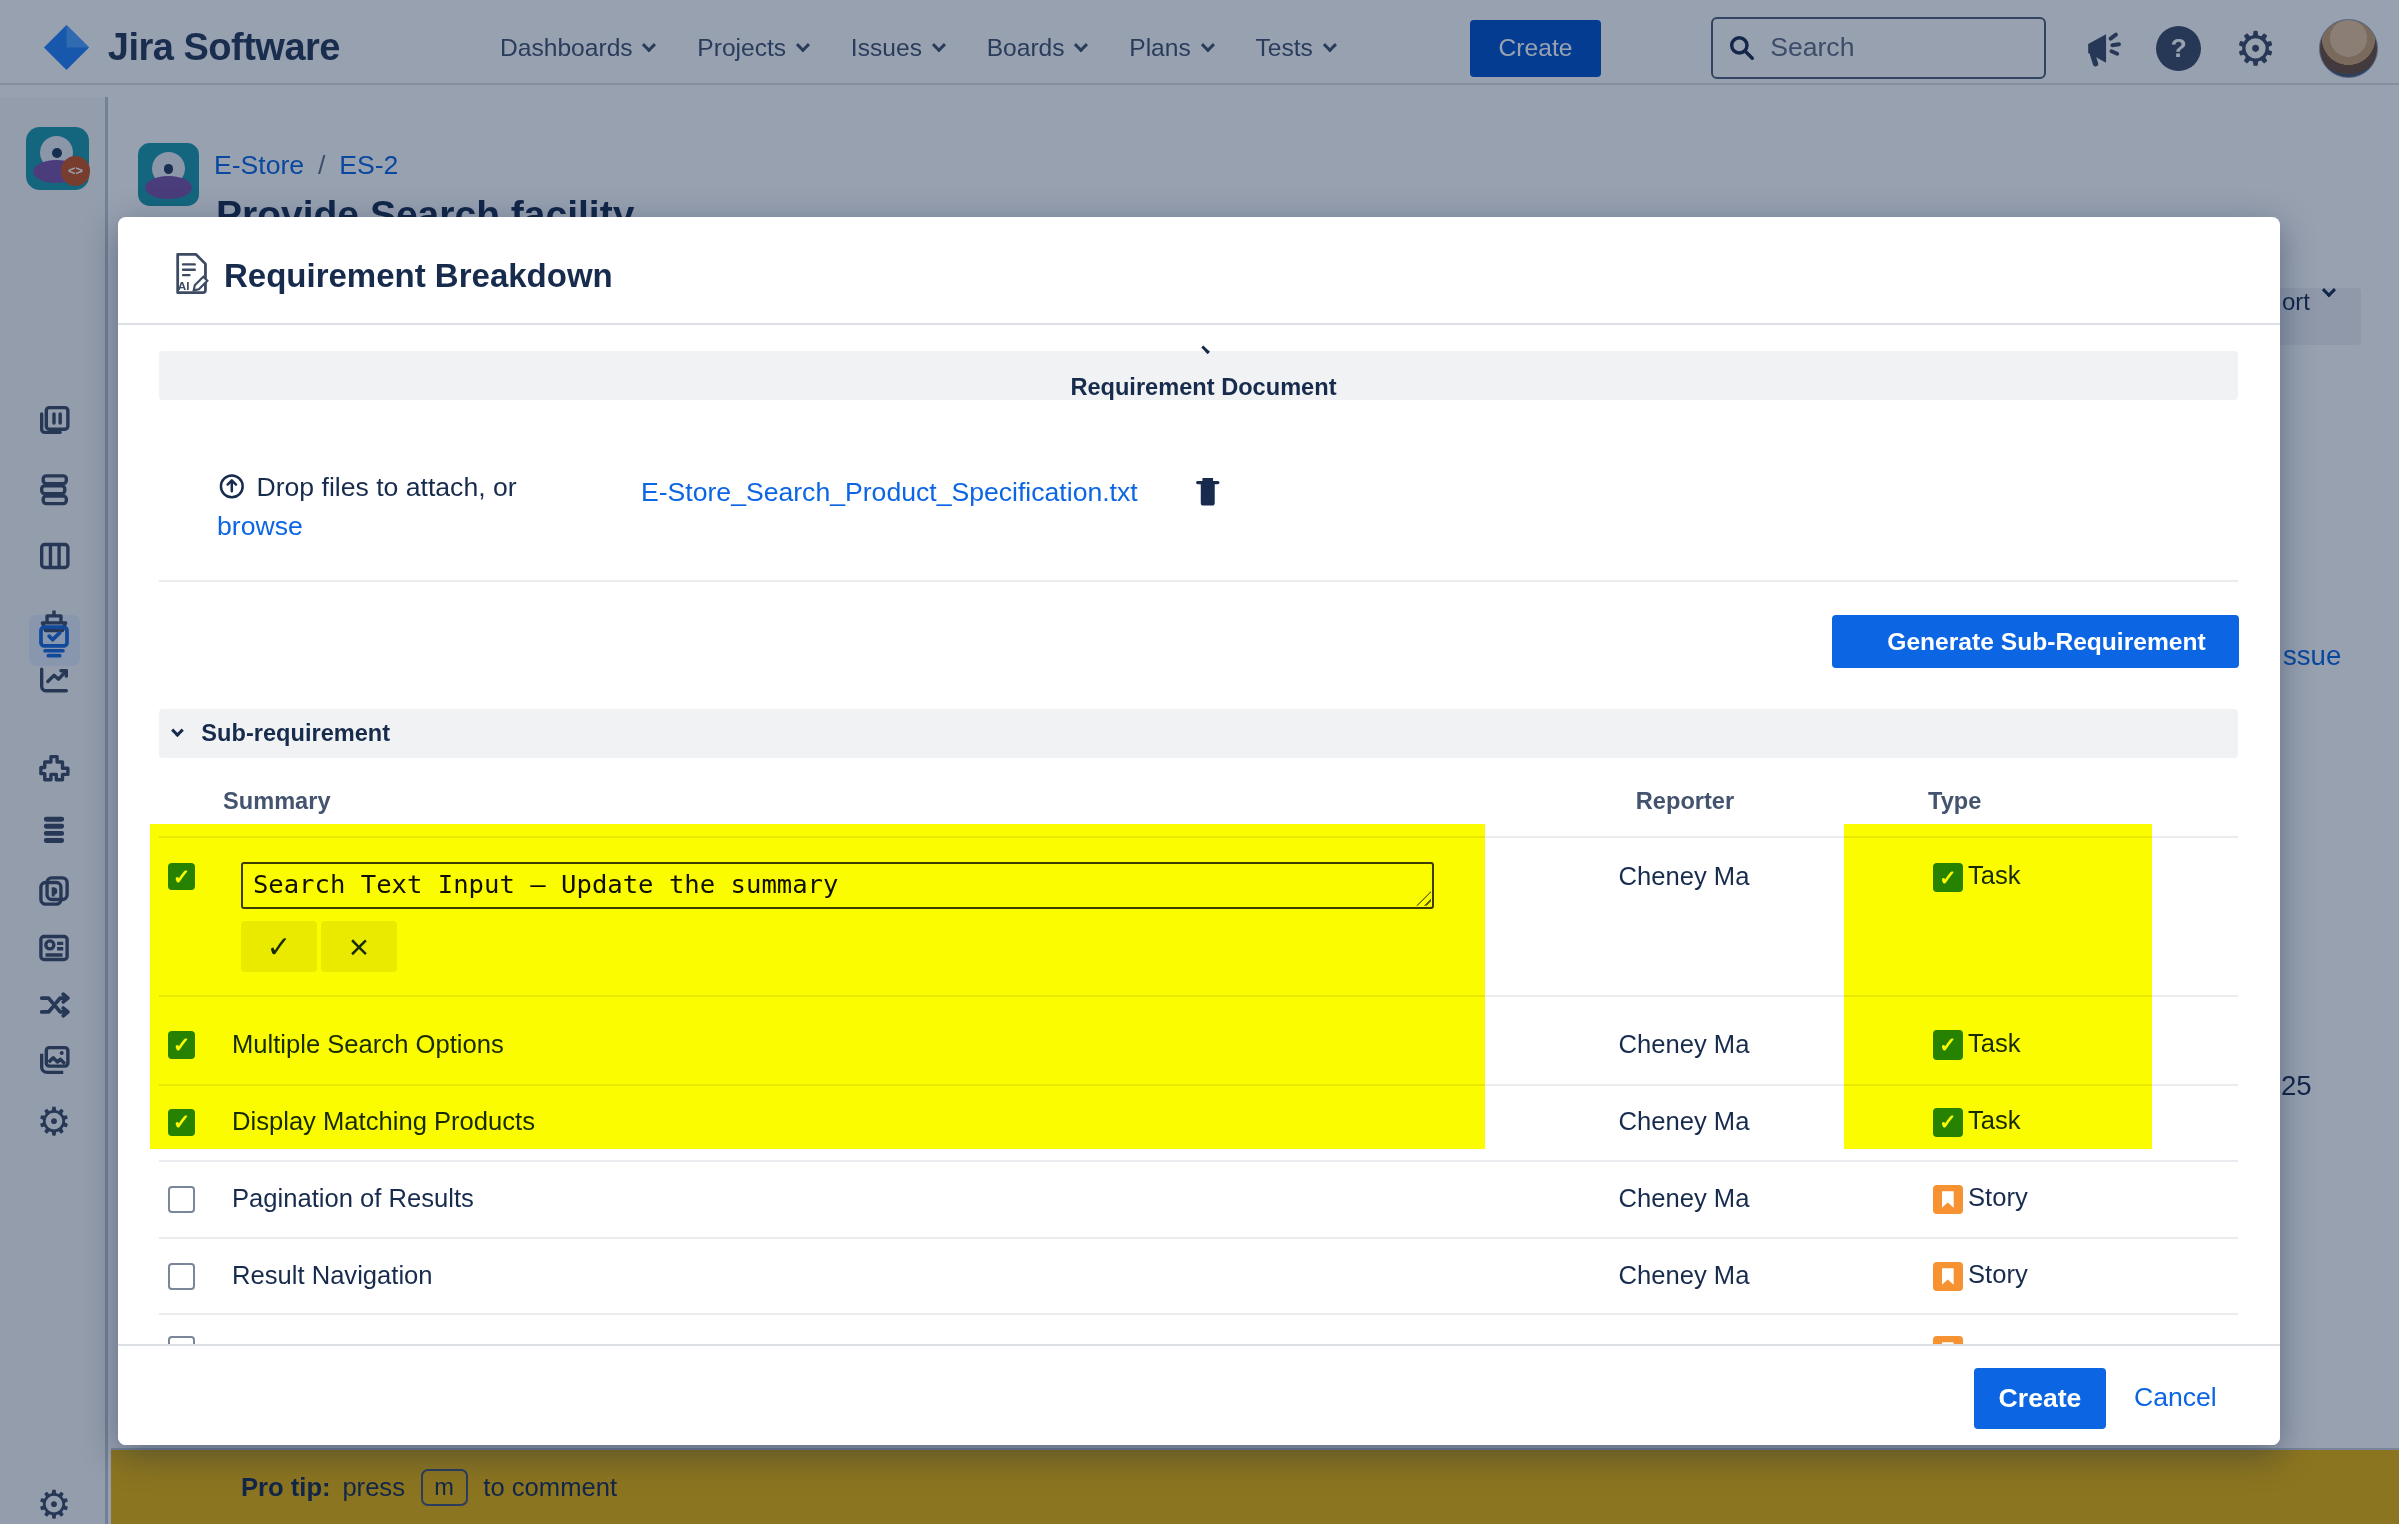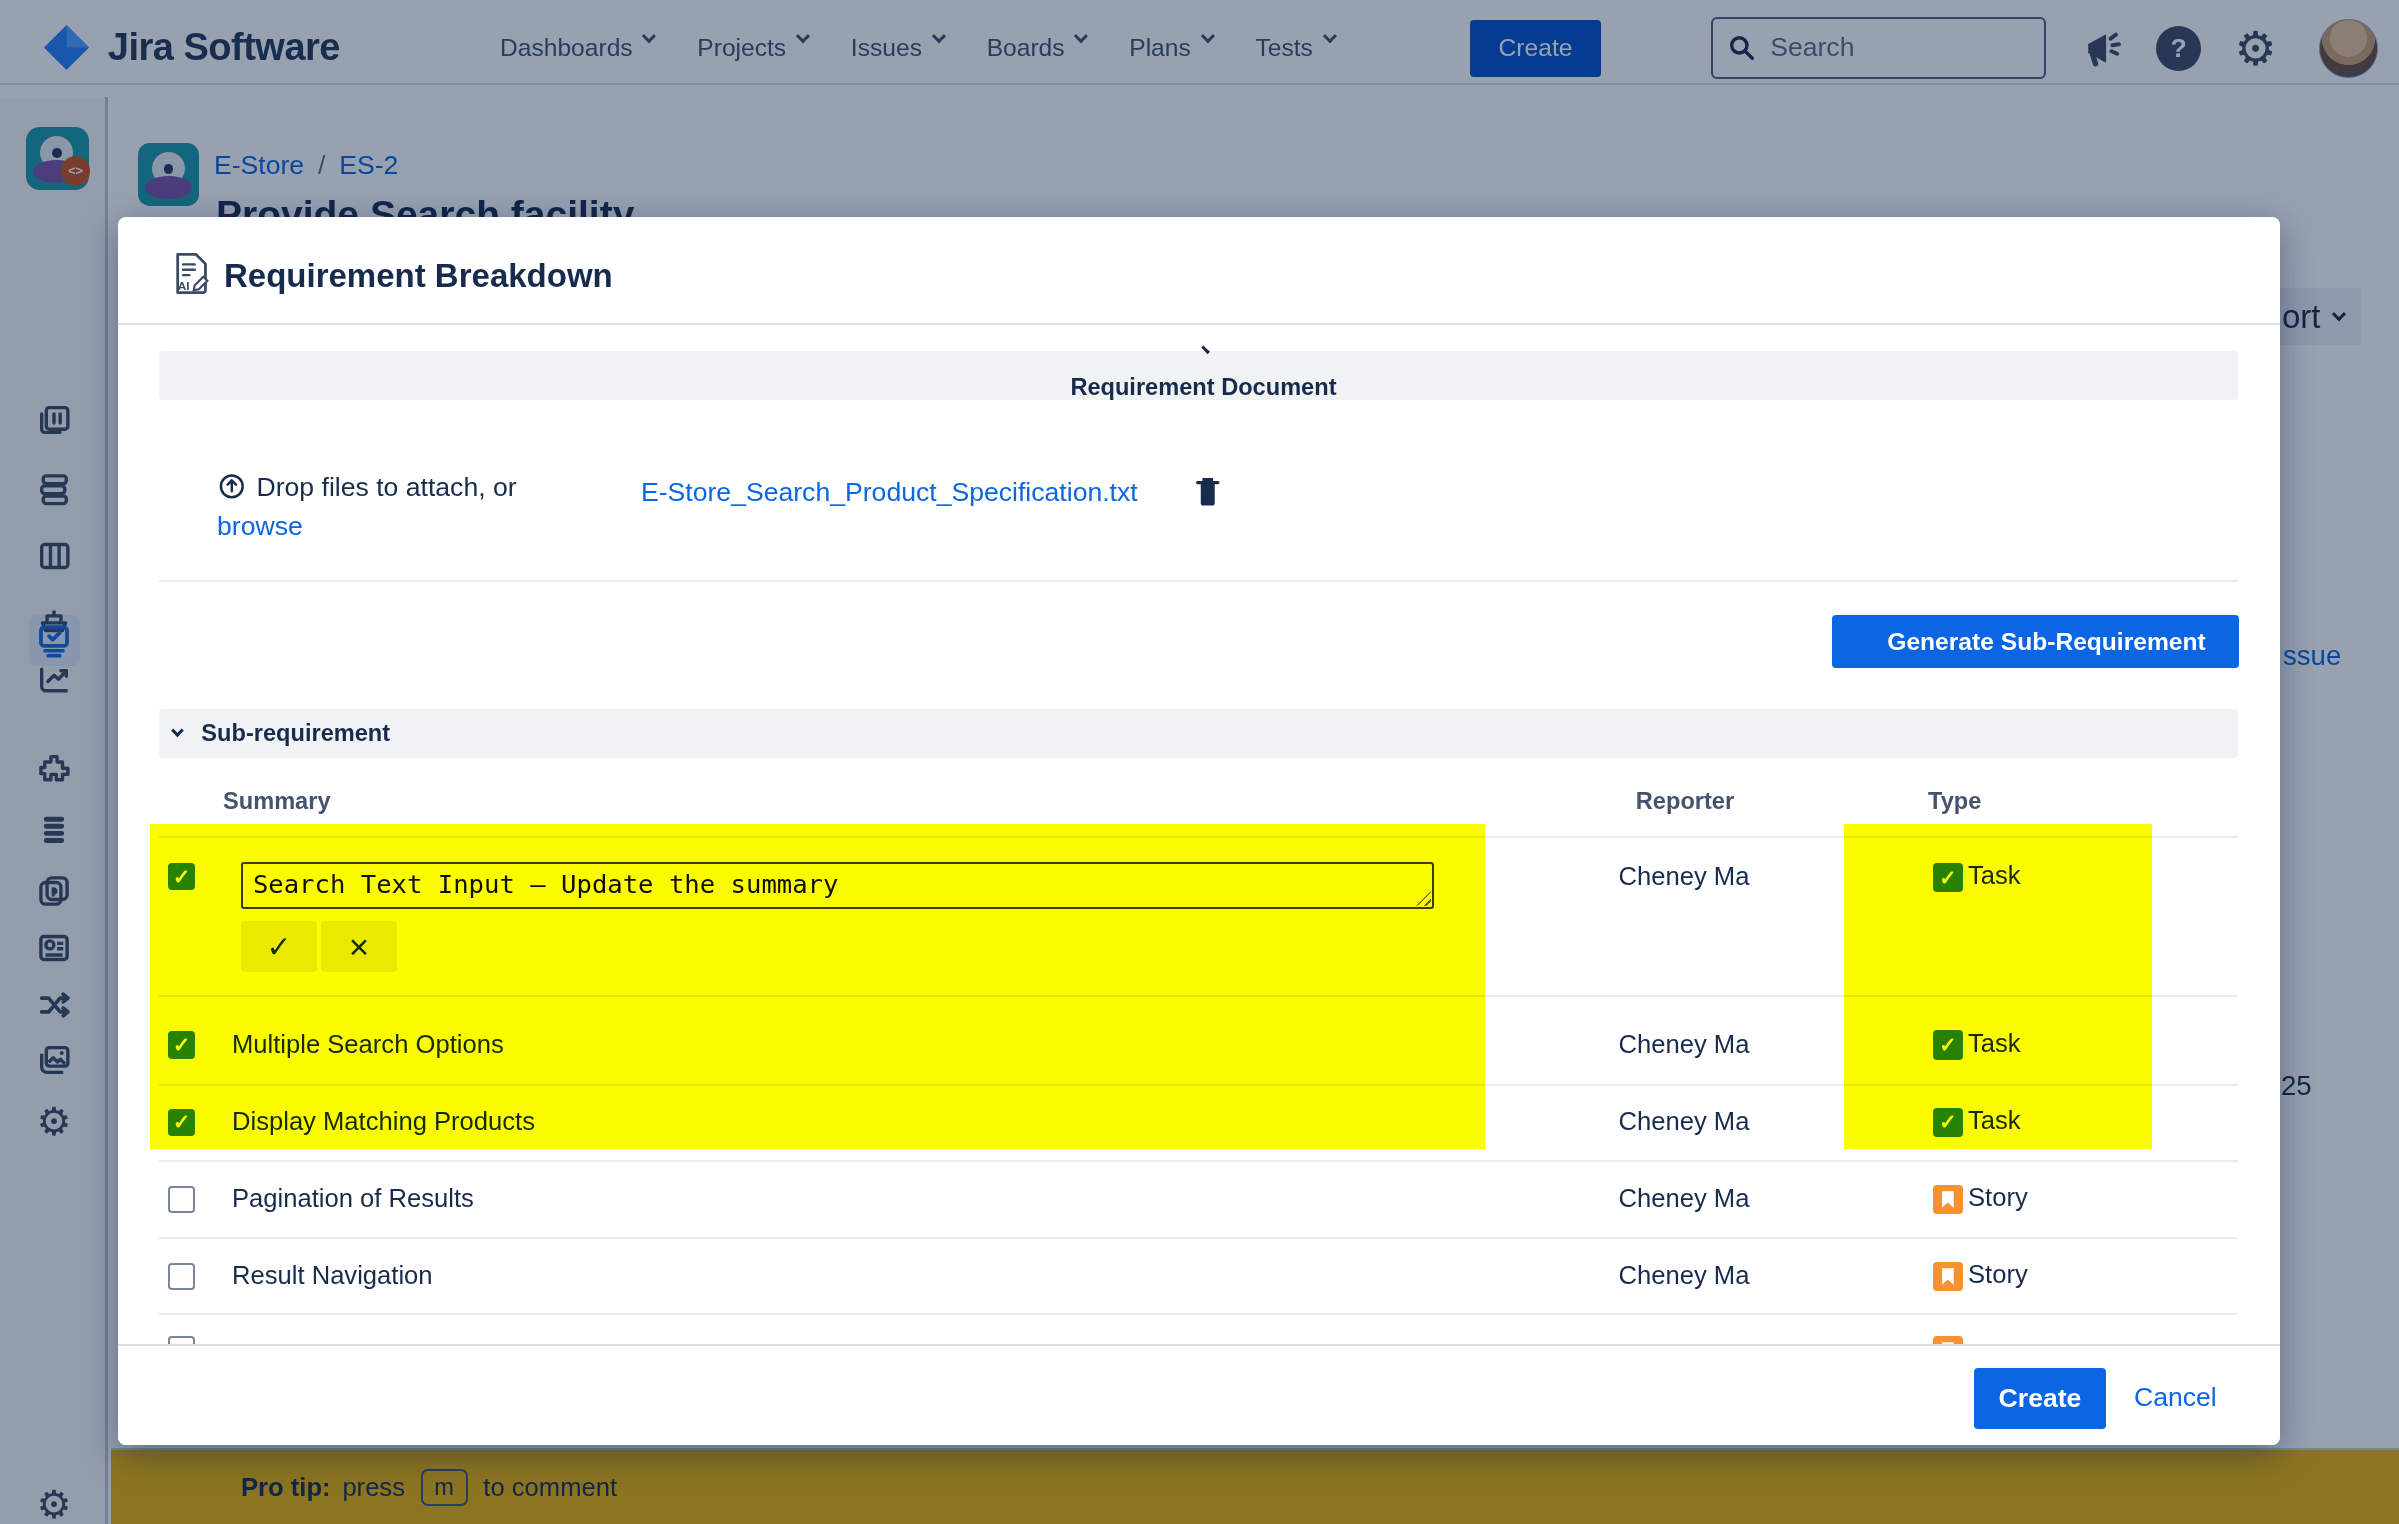--- a/index.html
+++ b/index.html
@@ -4,21 +4,21 @@
 <style>
   html,body{margin:0;padding:0;background:#5c6b87;}
   *{box-sizing:border-box;font-family:"Liberation Sans",sans-serif;}
   #stage{position:relative;width:2400px;height:1525px;background:#fff;overflow:hidden;}
 
   
   #topnav{position:absolute;left:0;top:0;width:2400px;height:85px;background:#fff;border-bottom:2px solid #DCDFE4;}
   .logo-wrap{position:absolute;left:41px;top:21.7px;display:flex;align-items:center;gap:15.8px;}
   .logo-text{font-size:38px;font-weight:600;color:#253858;letter-spacing:-0.5px;}
   #nav-menu{position:absolute;left:500px;top:0;height:95px;display:flex;align-items:center;gap:43px;}
-  .nav-item{display:flex;gap:11.8px;font-size:24.6px;color:#42526E;cursor:pointer;}
+  .nav-item{display:flex;align-items:center;gap:11.8px;font-size:24.6px;color:#42526E;cursor:pointer;}
   .chev{width:9.9px;height:9.9px;border-right:3px solid #42526E;border-bottom:3px solid #42526E;transform:rotate(45deg) translate(-2px,-2px);}
   .chev.dk{border-color:#172B4D;}
   #nav-create{position:absolute;left:1470px;top:19.7px;width:131px;height:57px;background:#0052CC;color:#fff;border:none;border-radius:3.9px;font-size:24.6px;font-weight:500;}
   #nav-search{position:absolute;left:1711px;top:16.7px;width:335px;height:62px;border:2px solid #505F79;border-radius:5.9px;display:flex;align-items:center;padding:0 13.8px;gap:11.8px;background:transparent;}
   #nav-search input{border:none;outline:none;background:transparent;font-size:26.6px;color:#14532d;width:227px;}
   #nav-search input::placeholder{color:#626F86;}
   .nav-icon{position:absolute;top:0;height:97px;display:flex;align-items:center;justify-content:center;}
   .help-circle{width:45px;height:45px;border-radius:50%;background:#3C4B63;color:#fff;font-size:26.6px;font-weight:700;display:flex;align-items:center;justify-content:center;}
   .gear-glyph{font-size:47px;color:#3C4B63;}
   .avatar{width:59px;height:59px;border-radius:50%;background:radial-gradient(circle at 50% 32%,#e8c49a 0 38%,#caa06f 39% 55%,#6b4f3a 56% 74%,#46566e 75%);border:1px solid #8a94a8;}
@@ -36,21 +36,21 @@
 
   
   .page-icon{position:absolute;left:138px;top:143px;width:61px;height:63px;border-radius:11.8px;background:#1D9AAA;}
   .pg-head{position:absolute;left:13.8px;top:8.9px;width:33px;height:33px;border-radius:50%;background:#e8ecf2;}
   .pg-eye{position:absolute;left:25.6px;top:20.7px;width:9.9px;height:9.9px;border-radius:50%;background:#23395c;}
   .pg-body{position:absolute;left:6.9px;top:32.5px;width:47px;height:23.6px;border-radius:50%;background:#7b53a6;}
   #breadcrumb{position:absolute;left:214px;top:150px;font-size:26.6px;display:flex;gap:13.8px;}
   #breadcrumb a{color:#0C66E4;text-decoration:none;}
   #breadcrumb .sep{color:#626F86;}
   #page-title{position:absolute;left:216px;top:193px;font-size:39px;font-weight:700;color:#172B4D;}
-  #export-frag{position:absolute;left:2272px;top:288px;width:89px;height:57px;background:#F1F2F4;border-radius:0 3.9px 3.9px 0;display:flex;align-items:center;gap:13.8px;padding-left:9.9px;font-size:33px;font-weight:500;color:#172B4D;}
+  #export-frag{position:absolute;left:2272px;top:288px;width:89px;height:57px;background:#F1F2F4;border-radius:0 3.9px 3.9px 0;display:flex;gap:13.8px;padding-left:9.9px;font-size:24px;font-weight:500;color:#172B4D;}
   #issue-frag{position:absolute;left:2283px;top:640px;font-size:27.6px;color:#0C66E4;}
   #count-frag{position:absolute;left:2281px;top:1070px;font-size:27.6px;color:#172B4D;}
   #protip{position:absolute;left:111px;top:1448px;width:2288px;height:77px;background:#eab308;border-top:2px solid #C9CFD9;display:flex;align-items:center;padding-left:130px;gap:11.8px;font-size:25.6px;color:#172B4D;}
   #protip b{font-weight:700;}
   .keycap{display:inline-flex;align-items:center;justify-content:center;min-width:47px;height:37px;border:2px solid #44546F;border-radius:6.9px;font-size:23.6px;color:#172B4D;margin:0 3.9px;}
 
   
   #blanket{position:absolute;inset:0;background:rgba(9,30,66,0.42);}
 
   

